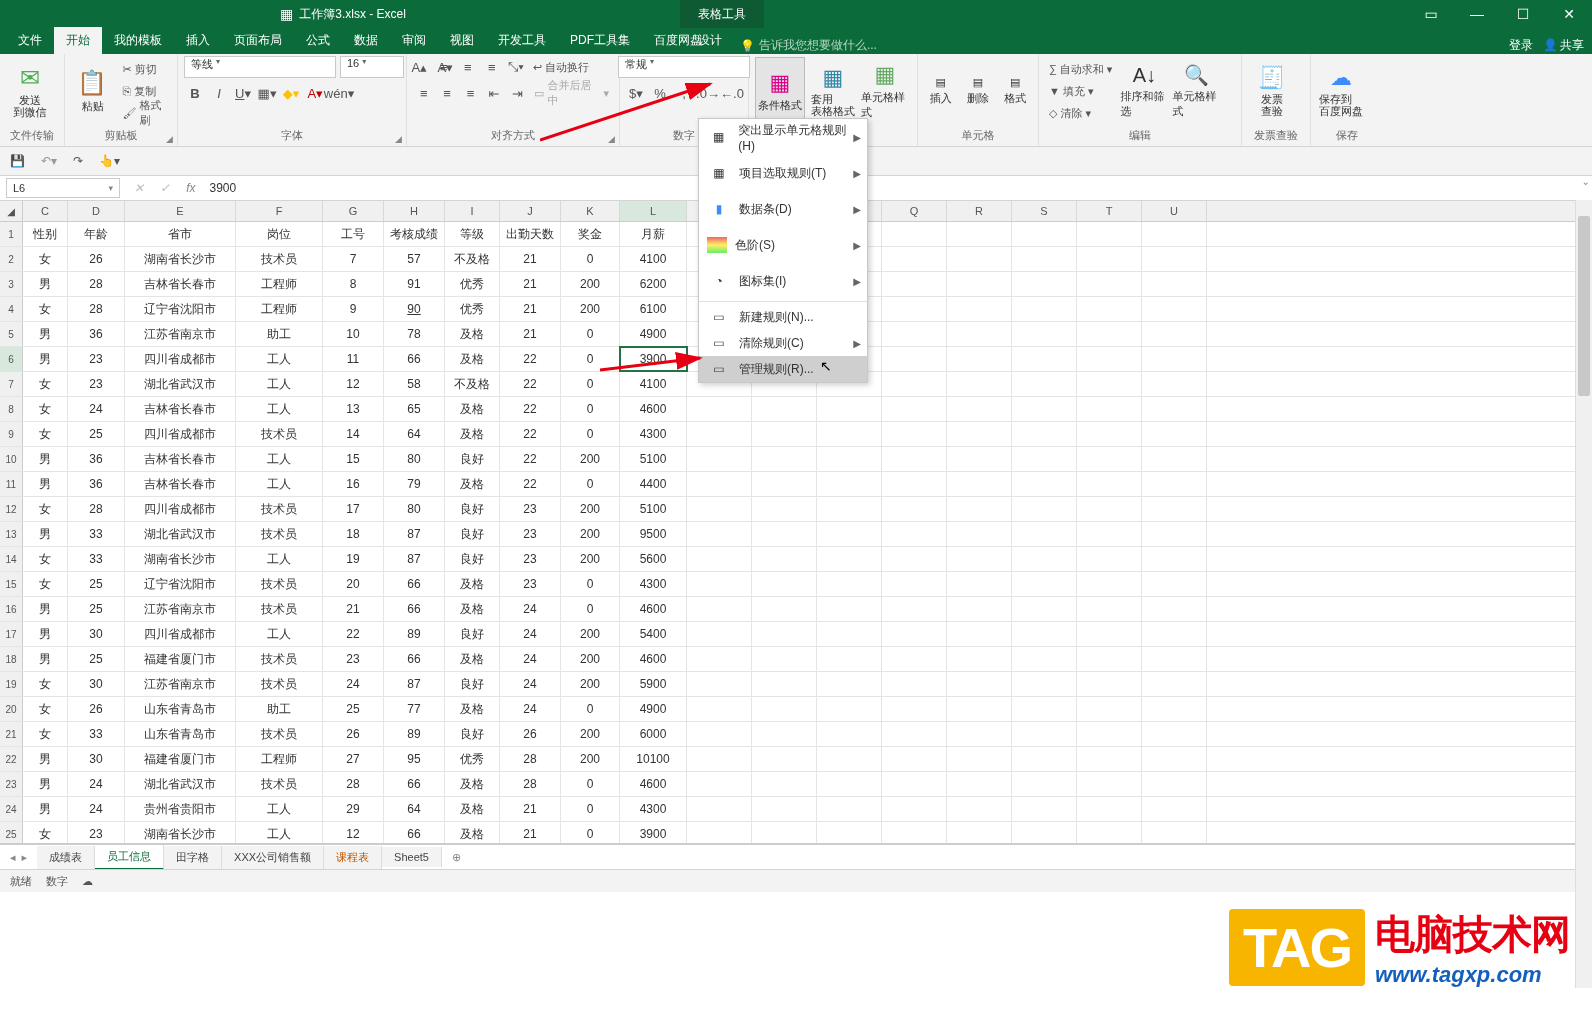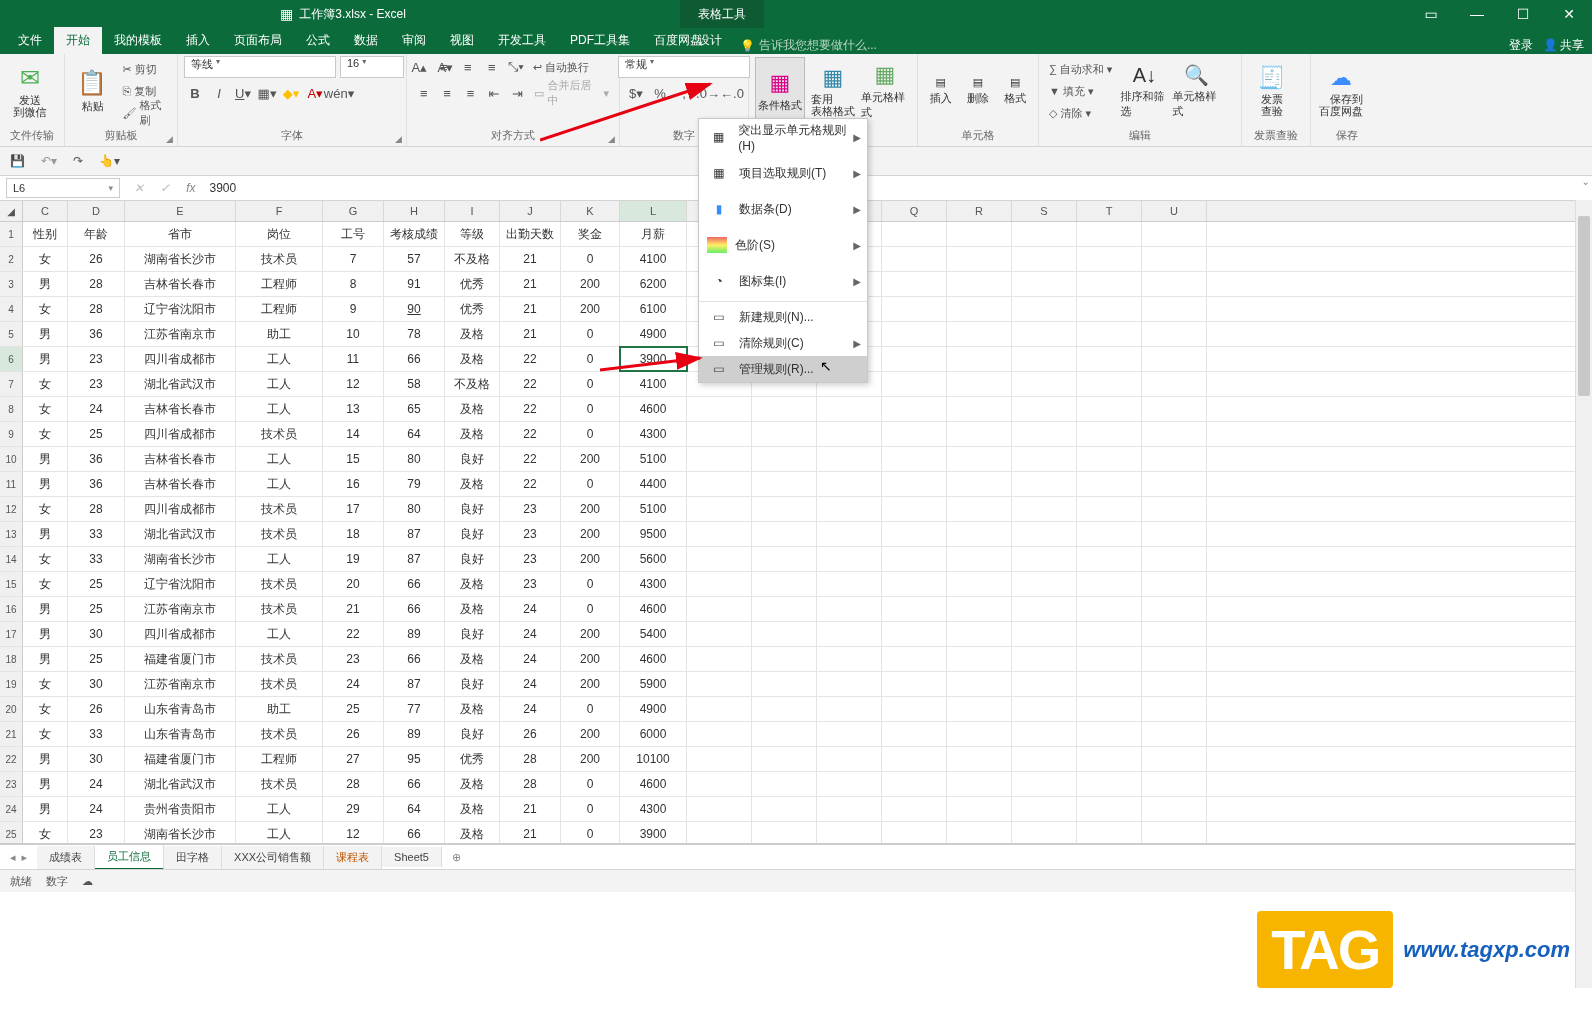--- a/index.html
+++ b/index.html
@@ -268,21 +268,21 @@
           <span style="white-space:pre;text-align:center;line-height:12px">发票
 查验</span>
         </div>
       </div>
     <div class="group-label">发票查验</div>
   </div>
   <div class="group" style="width:60px;border-right:0">
     <div class="group-body">
         <div class="btn-lg">
           <span style="color:#3b8cff;font-size:22px">☁</span>
-          <span style="white-space:pre;text-align:right;line-height:12px">保存到
+          <span style="white-space:pre;text-align:left;line-height:12px">保存到
 百度网盘</span>
         </div>
       </div>
     <div class="group-label">保存</div>
   </div>
 </div>
 
 <div class="qat">
   <span>💾</span>
   <span style="color:#999">↶▾</span>
@@ -934,15 +934,16 @@
   <span>☁</span>
 </div>
 
 <div class="scrollbar-v">
     <div class="thumb"></div>
   </div>
 
 <div class="tag-overlay">
   <div class="tag-box">TAG</div>
   <div class="tag-text">
+    <div class="tag-cn">电脑技术网</div>
     <div class="tag-url">www.tagxp.com</div>
   </div>
 </div>
 
 </body></html>

